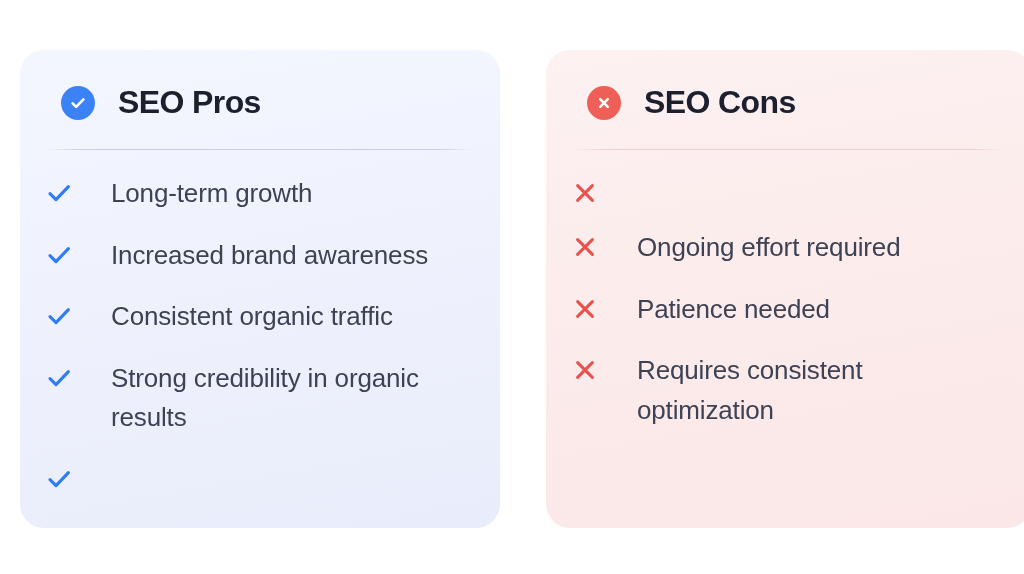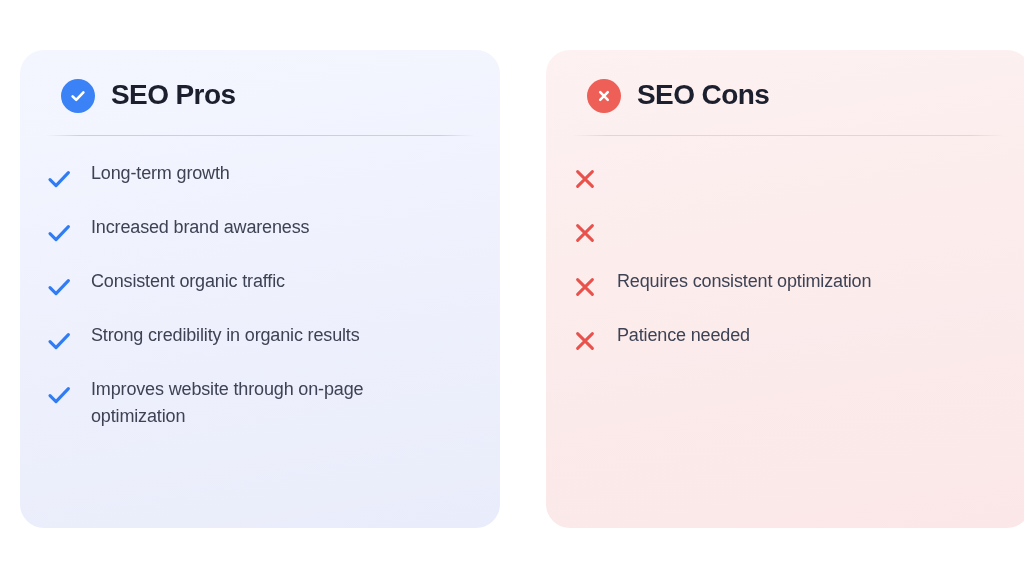--- a/index.html
+++ b/index.html
@@ -58,26 +58,26 @@
     display: flex;
     align-items: center;
     justify-content: center;
     flex: 0 0 auto;
   }
   .badge-pros { background: #3b82f6; }
   .badge-cons { background: #ee5f57; }
   .badge svg { display: block; }
 
   .card-title {
-    font-size: 28px;
+    font-size: 32px;
     font-weight: bold;
     letter-spacing: -0.6px;
     color: #1b1f2e;
     line-height: 1;
-    margin: 0;
+    margin: 7px;
     padding-bottom: 2px;
   }
 
   .divider {
     height: 1px;
     margin: 22px 26px 0 26px;
     border: 0;
   }
   .divider-pros { background: linear-gradient(to right, rgba(190,196,230,0), #c9cfe8 8%, #c9cfe8 92%, rgba(190,196,230,0)); }
   .divider-cons { background: linear-gradient(to right, rgba(238,190,190,0), #f2cfcf 8%, #f2cfcf 92%, rgba(238,190,190,0)); }
@@ -101,25 +101,26 @@
     width: 26px;
     height: 26px;
     margin-top: 6px;
     display: flex;
     align-items: center;
     justify-content: center;
   }
   .mark svg { display: block; }
 
   .item-text {
-    font-size: 18px;
+    font-size: 26px;
     line-height: 1.52;
     color: #3d4254;
     letter-spacing: -0.15px;
     max-width: 352px;
+    margin-left: 20px;
   }
   .item-text-cons { max-width: 372px; }
 </style>
 </head>
 <body>
 
 <div class="stage">
 
   <section class="card card-pros">
 
@@ -166,21 +167,20 @@
           </svg>
         </span>
         <span class="item-text">Strong credibility in organic results</span>
       </li>
       <li class="list-item">
         <span class="mark">
           <svg width="26" height="26" viewBox="0 0 26 26" aria-hidden="true">
             <path d="M4 13.6 L10 19.6 L22.4 6.6" fill="none" stroke="#2f7cf6" stroke-width="3.1" stroke-linecap="round" stroke-linejoin="round"></path>
           </svg>
         </span>
-        <span class="item-text">Improves website through on-page optimization</span>
       </li>
     </ul>
   </section>
 
   <section class="card card-cons">
 
     <div class="card-header">
       <span class="badge badge-cons">
         <svg width="20" height="20" viewBox="0 0 20 20" aria-hidden="true">
           <path d="M6.2 6.2 L13.8 13.8 M13.8 6.2 L6.2 13.8" fill="none" stroke="#ffffff" stroke-width="2.5" stroke-linecap="round"></path>
@@ -198,33 +198,34 @@
             <path d="M4.6 4.6 L19.4 19.4 M19.4 4.6 L4.6 19.4" fill="none" stroke="#e8514c" stroke-width="3" stroke-linecap="round"></path>
           </svg>
         </span>
       </li>
       <li class="list-item">
         <span class="mark">
           <svg width="24" height="24" viewBox="0 0 24 24" aria-hidden="true">
             <path d="M4.6 4.6 L19.4 19.4 M19.4 4.6 L4.6 19.4" fill="none" stroke="#e8514c" stroke-width="3" stroke-linecap="round"></path>
           </svg>
         </span>
+        <span class="item-text item-text-cons">Ongoing effort required</span>
+      </li>
+      <li class="list-item">
+        <span class="mark">
+          <svg width="24" height="24" viewBox="0 0 24 24" aria-hidden="true">
+            <path d="M4.6 4.6 L19.4 19.4 M19.4 4.6 L4.6 19.4" fill="none" stroke="#e8514c" stroke-width="3" stroke-linecap="round"></path>
+          </svg>
+        </span>
+        <span class="item-text item-text-cons">Patience needed</span>
       </li>
       <li class="list-item">
         <span class="mark">
           <svg width="24" height="24" viewBox="0 0 24 24" aria-hidden="true">
             <path d="M4.6 4.6 L19.4 19.4 M19.4 4.6 L4.6 19.4" fill="none" stroke="#e8514c" stroke-width="3" stroke-linecap="round"></path>
           </svg>
         </span>
         <span class="item-text item-text-cons">Requires consistent optimization</span>
-      </li>
-      <li class="list-item">
-        <span class="mark">
-          <svg width="24" height="24" viewBox="0 0 24 24" aria-hidden="true">
-            <path d="M4.6 4.6 L19.4 19.4 M19.4 4.6 L4.6 19.4" fill="none" stroke="#e8514c" stroke-width="3" stroke-linecap="round"></path>
-          </svg>
-        </span>
-        <span class="item-text item-text-cons">Patience needed</span>
       </li>
     </ul>
   </section>
 
 </div>
 
 </body></html>

